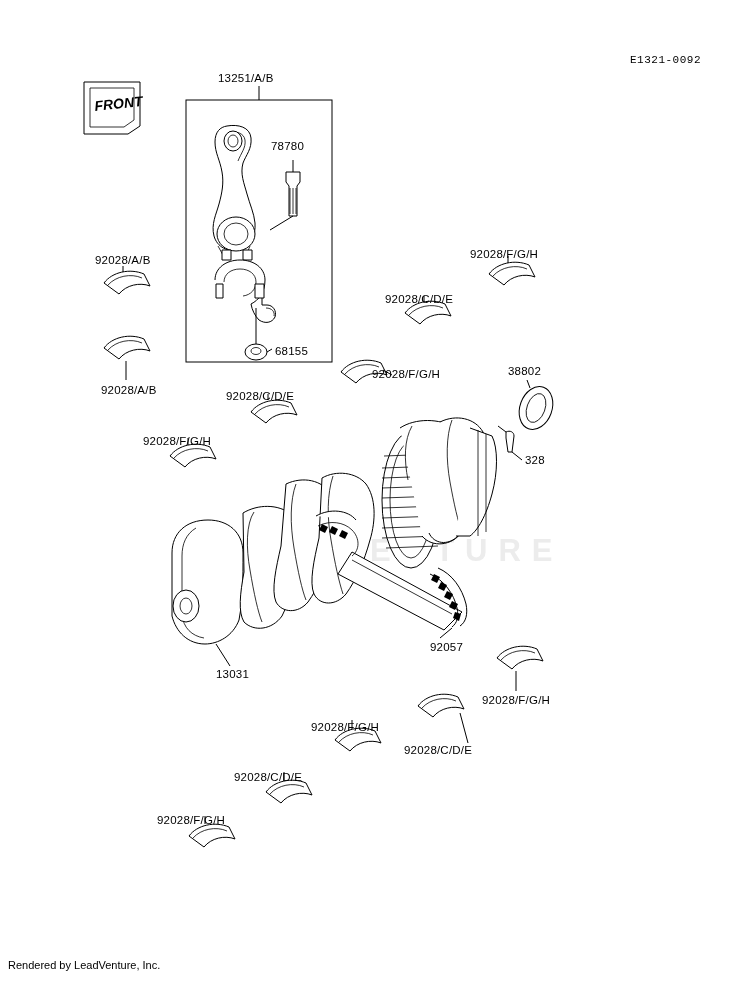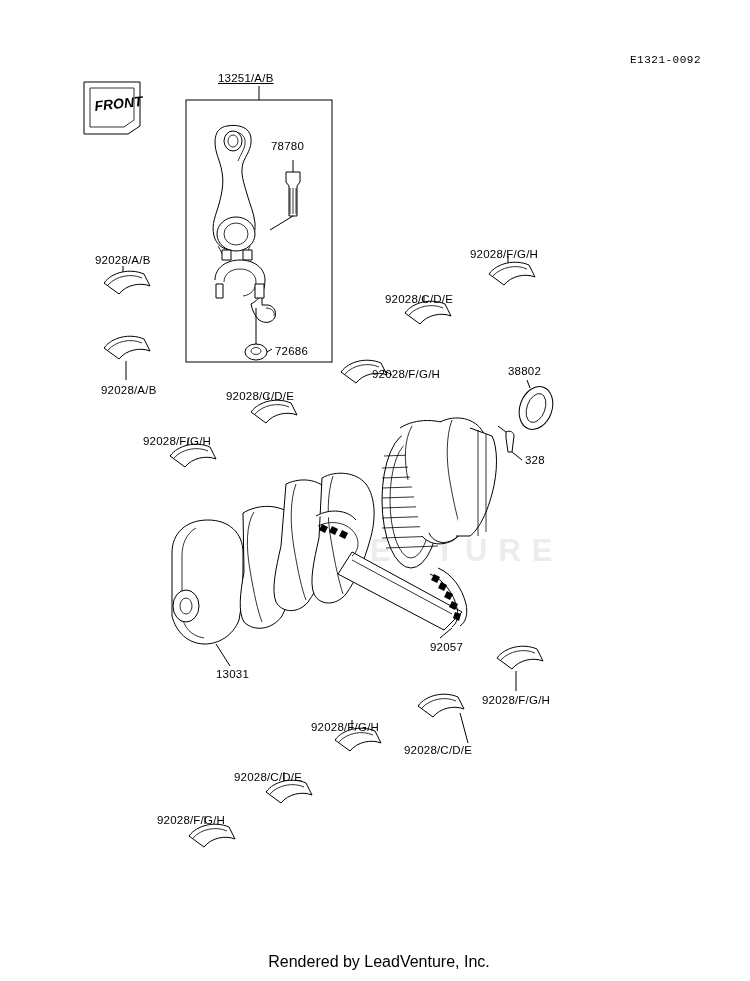--- a/index.html
+++ b/index.html
@@ -22,22 +22,22 @@
   .code{
     position:absolute;
     font-family:"Liberation Mono", monospace;
     font-size:11px;
     letter-spacing:.5px;
   }
   .footer{
     position:absolute;
     left:0;right:0;
     bottom:18px;
-    text-align:center;
-    font-size:16px;
+    text-align:left;
+    font-size:11px;
     color:#000;
     margin-left:8px;
   }
   .wm{
     position:absolute;
     left:210px;top:525px;
     font-size:31px;
     letter-spacing:11px;
     color:#ececec;
     font-weight:bold;
@@ -248,23 +248,23 @@
       </g>
 
       <g>
         <path class="fillw" d="M189 828 C197 817 215 813 229 819 L235 831 C225 827 211 830 204 839 Z"></path>
         <path class="thin" d="M193 830 C201 821 216 818 227 823"></path>
         <path class="ln" d="M205 816 L205 808"></path>
       </g>
     </g>
   </svg>
 
-  <div class="lbl" style="left:218px;top:64px;text-decoration:underline;">13251/A/B</div>
+  <div class="lbl" style="left:218px;top:64px;">13251/A/B</div>
   <div class="lbl" style="left:271px;top:132px;">78780</div>
-  <div class="lbl" style="left:275px;top:337px;">72686</div>
+  <div class="lbl" style="left:275px;top:337px;">68155</div>
   <div class="lbl" style="left:95px;top:246px;">92028/A/B</div>
   <div class="lbl" style="left:101px;top:376px;">92028/A/B</div>
   <div class="lbl" style="left:470px;top:240px;">92028/F/G/H</div>
   <div class="lbl" style="left:385px;top:285px;">92028/C/D/E</div>
   <div class="lbl" style="left:372px;top:360px;">92028/F/G/H</div>
   <div class="lbl" style="left:226px;top:382px;">92028/C/D/E</div>
   <div class="lbl" style="left:143px;top:427px;">92028/F/G/H</div>
   <div class="lbl" style="left:508px;top:357px;">38802</div>
   <div class="lbl" style="left:525px;top:446px;">328</div>
   <div class="lbl" style="left:430px;top:633px;">92057</div>

